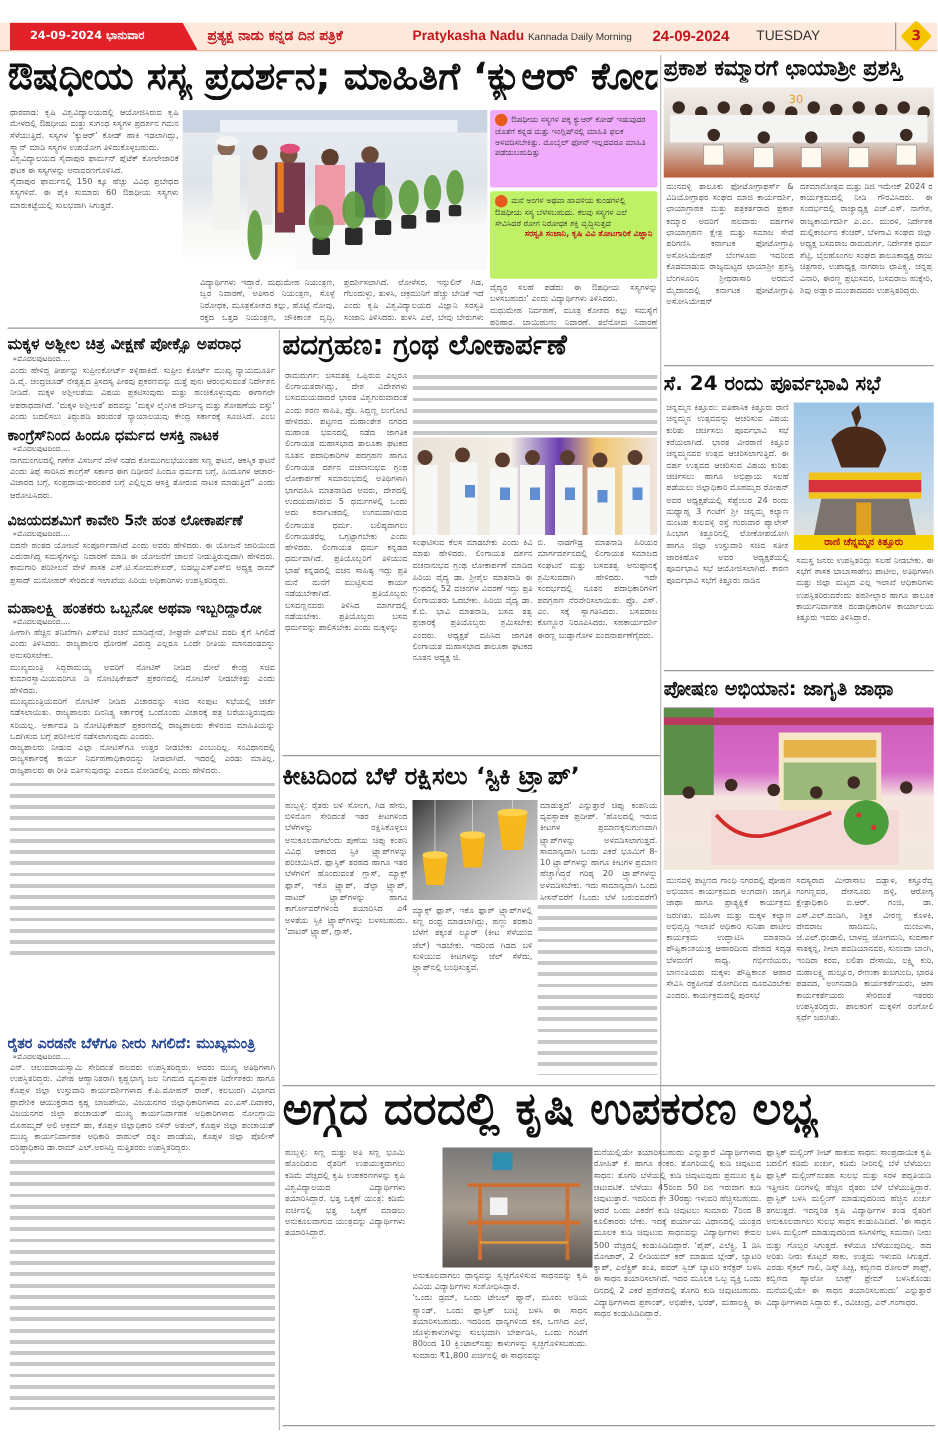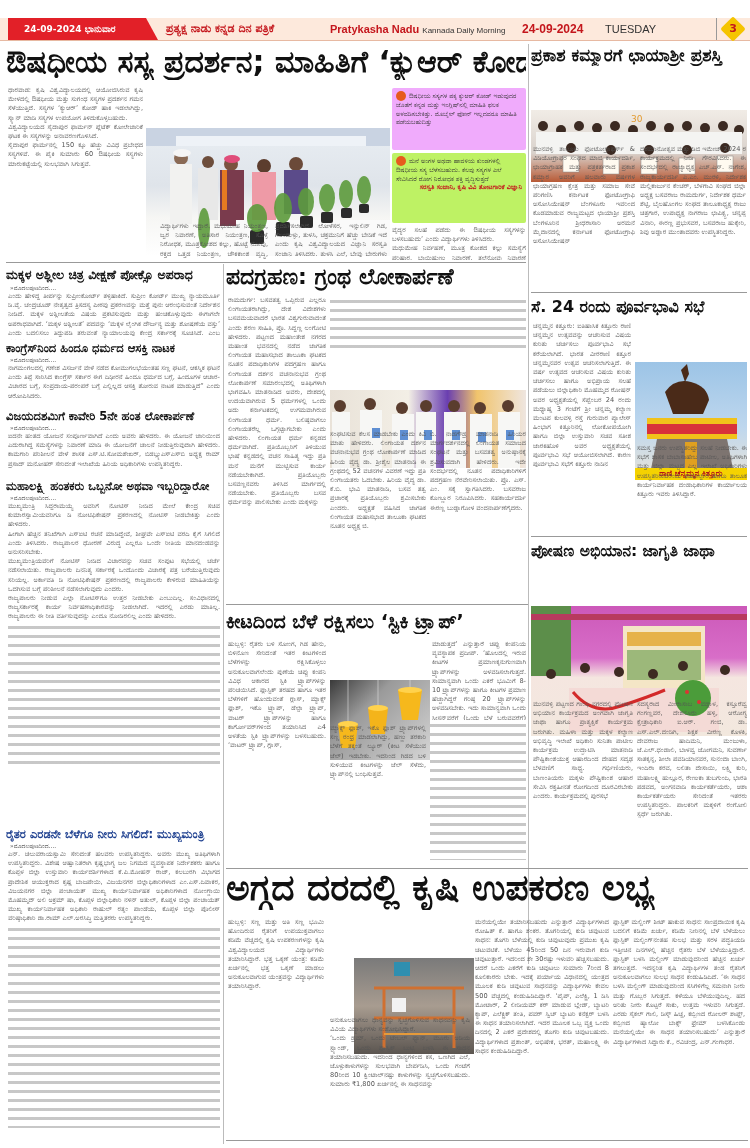--- a/index.html
+++ b/index.html
@@ -15,21 +15,21 @@
   .mast-day{left:605px;top:18px;font-size:11px;color:#333;line-height:22px;font-family:"Liberation Sans",sans-serif;}
   .mast-sep{left:716px;top:18px;width:1px;height:22px;background:#999;}
   .mast-page{left:724px;top:20px;width:18px;height:18px;background:#f5c400;transform:rotate(45deg);border-radius:2px;}
   .mast-page-num{left:724px;top:20px;width:18px;height:18px;font-size:11px;font-weight:bold;color:#c4161c;text-align:center;line-height:18px;}
   
   .hl{font-weight:bold;color:#111;white-space:nowrap;overflow:hidden;font-family:"DejaVu Sans",sans-serif;}
   .hl-blue{color:#1d3f8f;}
   
   .txt{font-size:6.6px;line-height:9.2px;color:#555;text-align:justify;overflow:hidden;}
   .lines{background:repeating-linear-gradient(to bottom,#9a9a9a 0,#9a9a9a 3px,transparent 3px,transparent 9px);opacity:.55;}
-  .photo{overflow:hidden;margin-top:40px;}
+  .photo{overflow:hidden;}
   .rule{background:#999;}
   .vrule{background:#bbb;width:1px;}
   .cont{font-size:6px;color:#444;}
   .callout{border-radius:2px;padding:3px 4px;box-sizing:border-box;}
   .call-icon{display:inline-block;width:10px;height:10px;border-radius:50%;background:#e65b1d;vertical-align:middle;margin-right:3px;}
   .caption-bar{background:#f5d200;color:#b5121b;font-size:8px;font-weight:bold;text-align:center;}
 </style>
 </head>
 <body>
 
@@ -160,22 +160,22 @@
 <div class="abs cont" style="left:10px;top:356px;">»ಮೊದಲಪುಟದಿಂದ....</div>
 <div class="abs txt" style="left:8px;top:364px;width:212px;height:46px;">ನಾಗಮಂಗಲದಲ್ಲಿ ಗಣೇಶ ವಿಸರ್ಜನೆ ವೇಳೆ ನಡೆದ ಕೋಮುಗಲಭೆಯಂತಹ ಸಣ್ಣ ಘಟನೆ, ಆಕಸ್ಮಿಕ ಘಟನೆ ಎಂದು ತಿಪ್ಪೆ ಸಾರಿಸಿದ ಕಾಂಗ್ರೆಸ್ ಸರ್ಕಾರ ಈಗ ದಿಢೀರನೆ ಹಿಂದೂ ಧರ್ಮದ ಬಗ್ಗೆ, ಹಿಂದೂಗಳ ಆಚಾರ-ವಿಚಾರದ ಬಗ್ಗೆ, ಸಂಪ್ರದಾಯ-ಪರಂಪರೆ ಬಗ್ಗೆ ಎಲ್ಲಿಲ್ಲದ ಆಸಕ್ತಿ ತೋರುವ ನಾಟಕ ಮಾಡುತ್ತಿದೆ” ಎಂದು ಆರೋಪಿಸಿದರು.</div>
 
 <div class="abs hl" style="left:6px;top:408px;width:212px;font-size:11.5px;line-height:16px;">ವಿಜಯದಶಮಿಗೆ ಕಾವೇರಿ 5ನೇ ಹಂತ ಲೋಕಾರ್ಪಣೆ</div>
 <div class="abs cont" style="left:10px;top:424px;">»ಮೊದಲಪುಟದಿಂದ....</div>
 <div class="abs txt" style="left:8px;top:432px;width:212px;height:46px;">ಐದನೇ ಹಂತದ ಯೋಜನೆ ಸಂಪೂರ್ಣವಾಗಿದೆ ಎಂದು ಅವರು ಹೇಳಿದರು. ಈ ಯೋಜನೆ ಜಾರಿಯಿಂದ ಎದುರಾಗಿದ್ದ ಸಮಸ್ಯೆಗಳನ್ನು ನಿವಾರಣೆ ಮಾಡಿ ಈ ಯೋಜನೆಗೆ ಚಾಲನೆ ನೀಡುತ್ತಿರುವುದಾಗಿ ಹೇಳಿದರು. ಕಾಮಗಾರಿ ಪರಿಶೀಲನೆ ವೇಳೆ ಶಾಸಕ ಎಸ್.ಟಿ.ಸೋಮಶೇಖರ್, ಬಿಡಬ್ಲ್ಯುಎಸ್‌ಎಸ್‌ಬಿ ಅಧ್ಯಕ್ಷ ರಾಮ್ ಪ್ರಸಾದ್ ಮನೋಹರ್ ಸೇರಿದಂತೆ ಇಲಾಖೆಯ ಹಿರಿಯ ಅಧಿಕಾರಿಗಳು ಉಪಸ್ಥಿತರಿದ್ದರು.</div>
 
 <div class="abs hl" style="left:6px;top:478px;width:212px;font-size:11.5px;line-height:16px;">ಮಹಾಲಕ್ಷ್ಮಿ ಹಂತಕರು ಒಬ್ಬನೋ ಅಥವಾ ಇಬ್ಬರಿದ್ದಾರೋ</div>
 <div class="abs cont" style="left:10px;top:494px;">»ಮೊದಲಪುಟದಿಂದ....</div>
 <div class="abs txt" style="left:8px;top:502px;width:212px;height:324px;">
+  <div>ಹೀಗಾಗಿ ಹೆಚ್ಚಿನ ತನಿಖೆಗಾಗಿ ಎಸ್‌ಐಟಿ ರಚನೆ ಮಾಡಿದ್ದೇವೆ, ಶೀಘ್ರವೇ ಎಸ್‌ಐಟಿ ವರದಿ ಕೈಗೆ ಸಿಗಲಿದೆ ಎಂದು ತಿಳಿಸಿದರು. ರಾಜ್ಯಪಾಲರ ಧೋರಣೆ ವಿರುದ್ಧ ಎಲ್ಲರೂ ಒಂದೇ ರೀತಿಯ ಮಾನದಂಡವನ್ನು ಅನುಸರಿಸಬೇಕು.</div>
   <div>ಮುಖ್ಯಮಂತ್ರಿ ಸಿದ್ದರಾಮಯ್ಯ ಅವರಿಗೆ ನೋಟಿಸ್ ನೀಡಿದ ಮೇಲೆ ಕೇಂದ್ರ ಸಚಿವ ಕುಮಾರಸ್ವಾಮಿಯವರಿಗೂ ಡಿ ನೋಟಿಫಿಕೇಷನ್ ಪ್ರಕರಣದಲ್ಲಿ ನೋಟಿಸ್ ನೀಡಬೇಕಿತ್ತು ಎಂದು ಹೇಳಿದರು.</div>
-  <div>ಹೀಗಾಗಿ ಹೆಚ್ಚಿನ ತನಿಖೆಗಾಗಿ ಎಸ್‌ಐಟಿ ರಚನೆ ಮಾಡಿದ್ದೇವೆ, ಶೀಘ್ರವೇ ಎಸ್‌ಐಟಿ ವರದಿ ಕೈಗೆ ಸಿಗಲಿದೆ ಎಂದು ತಿಳಿಸಿದರು. ರಾಜ್ಯಪಾಲರ ಧೋರಣೆ ವಿರುದ್ಧ ಎಲ್ಲರೂ ಒಂದೇ ರೀತಿಯ ಮಾನದಂಡವನ್ನು ಅನುಸರಿಸಬೇಕು.</div>
   <div>ಮುಖ್ಯಮಂತ್ರಿಯವರಿಗೆ ನೋಟಿಸ್ ನೀಡಿದ ವಿಚಾರವನ್ನು ಸಚಿವ ಸಂಪುಟ ಸಭೆಯಲ್ಲಿ ಚರ್ಚೆ ನಡೆಸಲಾಯಿತು. ರಾಜ್ಯಪಾಲರು ದಿನನಿತ್ಯ ಸರ್ಕಾರಕ್ಕೆ ಒಂದೊಂದು ವಿಚಾರಕ್ಕೆ ಪತ್ರ ಬರೆಯುತ್ತಿರುವುದು ಸರಿಯಲ್ಲ. ಅರ್ಕಾವತಿ ಡಿ ನೋಟಿಫಿಕೇಷನ್ ಪ್ರಕರಣದಲ್ಲಿ ರಾಜ್ಯಪಾಲರು ಕೇಳಿರುವ ಮಾಹಿತಿಯನ್ನು ಒದಗಿಸುವ ಬಗ್ಗೆ ಪರಿಶೀಲನೆ ನಡೆಸಲಾಗುವುದು ಎಂದರು.</div>
   <div>ರಾಜ್ಯಪಾಲರು ನೀಡುವ ಎಲ್ಲಾ ನೋಟಿಸ್‌ಗೂ ಉತ್ತರ ನೀಡಬೇಕು ಎಂಬುದಿಲ್ಲ. ಸಂವಿಧಾನದಲ್ಲಿ ರಾಜ್ಯಸರ್ಕಾರಕ್ಕೆ ಕಾರ್ಯ ನಿರ್ವಹಣಾಧಿಕಾರವನ್ನು ನೀಡಲಾಗಿದೆ. ಇದರಲ್ಲಿ ಎರಡು ಮಾತಿಲ್ಲ. ರಾಜ್ಯಪಾಲರು ಈ ರೀತಿ ವರ್ತಿಸುವುದನ್ನು ಎಂದೂ ನೋಡಿರಲಿಲ್ಲ ಎಂದು ಹೇಳಿದರು.</div>
   <div class="lines" style="height:140px;margin-top:4px;"></div>
 </div>
 
 <div class="abs hl hl-blue" style="left:6px;top:826px;width:212px;font-size:11.5px;line-height:16px;">ರೈತರ ಎರಡನೇ ಬೆಳೆಗೂ ನೀರು ಸಿಗಲಿದೆ: ಮುಖ್ಯಮಂತ್ರಿ</div>
 <div class="abs cont" style="left:10px;top:842px;">»ಮೊದಲಪುಟದಿಂದ....</div>
 <div class="abs txt" style="left:8px;top:850px;width:212px;height:290px;">
   <div>ಎನ್. ಚಲುವರಾಯಸ್ವಾಮಿ ಸೇರಿದಂತೆ ಹಲವರು ಉಪಸ್ಥಿತರಿದ್ದರು. ಅವರು ಮುಖ್ಯ ಅತಿಥಿಗಳಾಗಿ ಉಪಸ್ಥಿತರಿದ್ದರು. ವಿಶೇಷ ಆಹ್ವಾನಿತರಾಗಿ ಕೃಷ್ಣಭಾಗ್ಯ ಜಲ ನಿಗಮದ ವ್ಯವಸ್ಥಾಪಕ ನಿರ್ದೇಶಕರು ಹಾಗೂ ಕೊಪ್ಪಳ ಜಿಲ್ಲಾ ಉಸ್ತುವಾರಿ ಕಾರ್ಯದರ್ಶಿಗಳಾದ ಕೆ.ಪಿ.ಮೋಹನ್ ರಾಜ್, ಕಲಬುರಗಿ ವಿಭಾಗದ ಪ್ರಾದೇಶಿಕ ಆಯುಕ್ತರಾದ ಕೃಷ್ಣ ಬಾಜಪೇಯಿ, ವಿಜಯನಗರ ಜಿಲ್ಲಾಧಿಕಾರಿಗಳಾದ ಎಂ.ಎಸ್.ದಿವಾಕರ, ವಿಜಯನಗರ ಜಿಲ್ಲಾ ಪಂಚಾಯತ್ ಮುಖ್ಯ ಕಾರ್ಯನಿರ್ವಾಹಕ ಅಧಿಕಾರಿಗಳಾದ ನೋಂಗ್ಜಾಯಿ ಮೊಹಮ್ಮದ್ ಅಲಿ ಅಕ್ರಮ್ ಷಾ, ಕೊಪ್ಪಳ ಜಿಲ್ಲಾಧಿಕಾರಿ ನಳಿನ್ ಅತುಲ್, ಕೊಪ್ಪಳ ಜಿಲ್ಲಾ ಪಂಚಾಯತ್ ಮುಖ್ಯ ಕಾರ್ಯನಿರ್ವಾಹಕ ಅಧಿಕಾರಿ ರಾಹುಲ್ ರತ್ನಂ ಪಾಂಡೆಯ, ಕೊಪ್ಪಳ ಜಿಲ್ಲಾ ಪೊಲೀಸ್ ವರಿಷ್ಠಾಧಿಕಾರಿ ಡಾ.ರಾಮ್ ಎಲ್.ಅರಸಿದ್ಧಿ ಮತ್ತಿತರರು ಉಪಸ್ಥಿತರಿದ್ದರು.</div>
   <div class="lines" style="height:200px;margin-top:4px;"></div>

